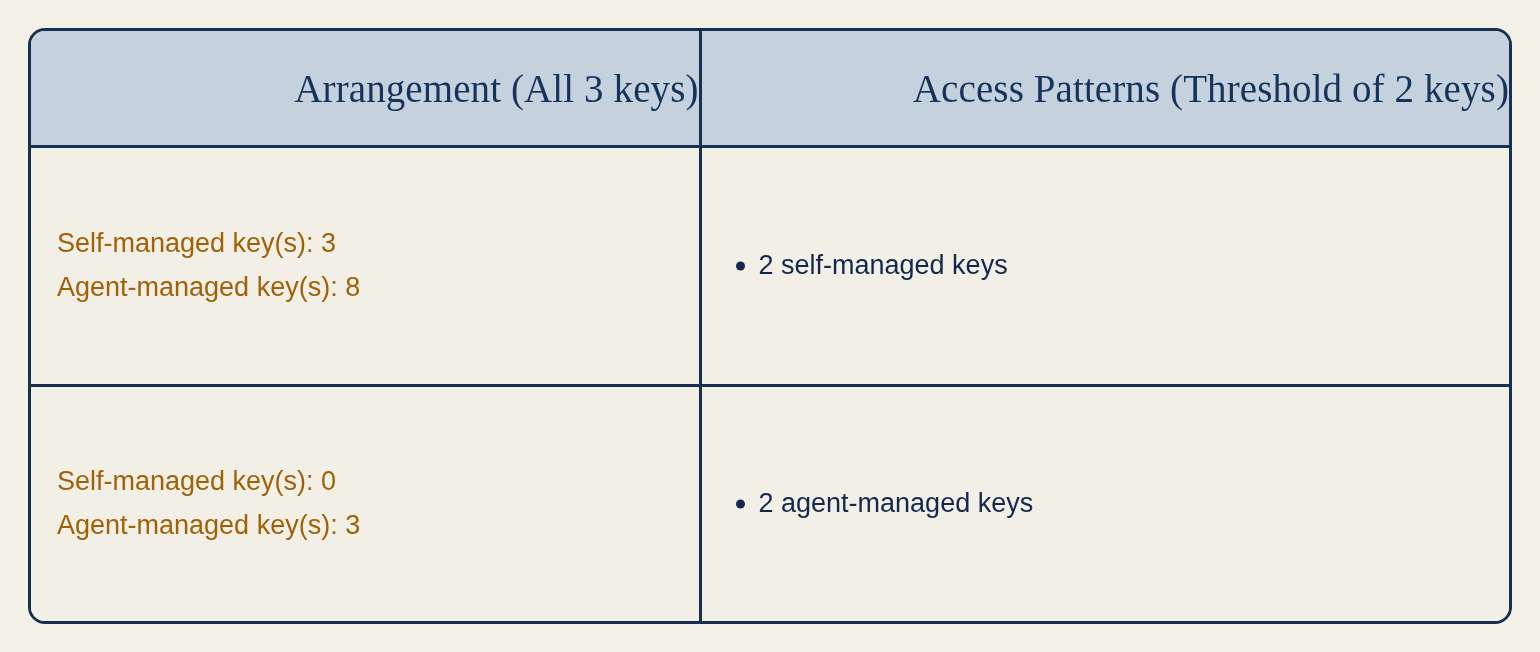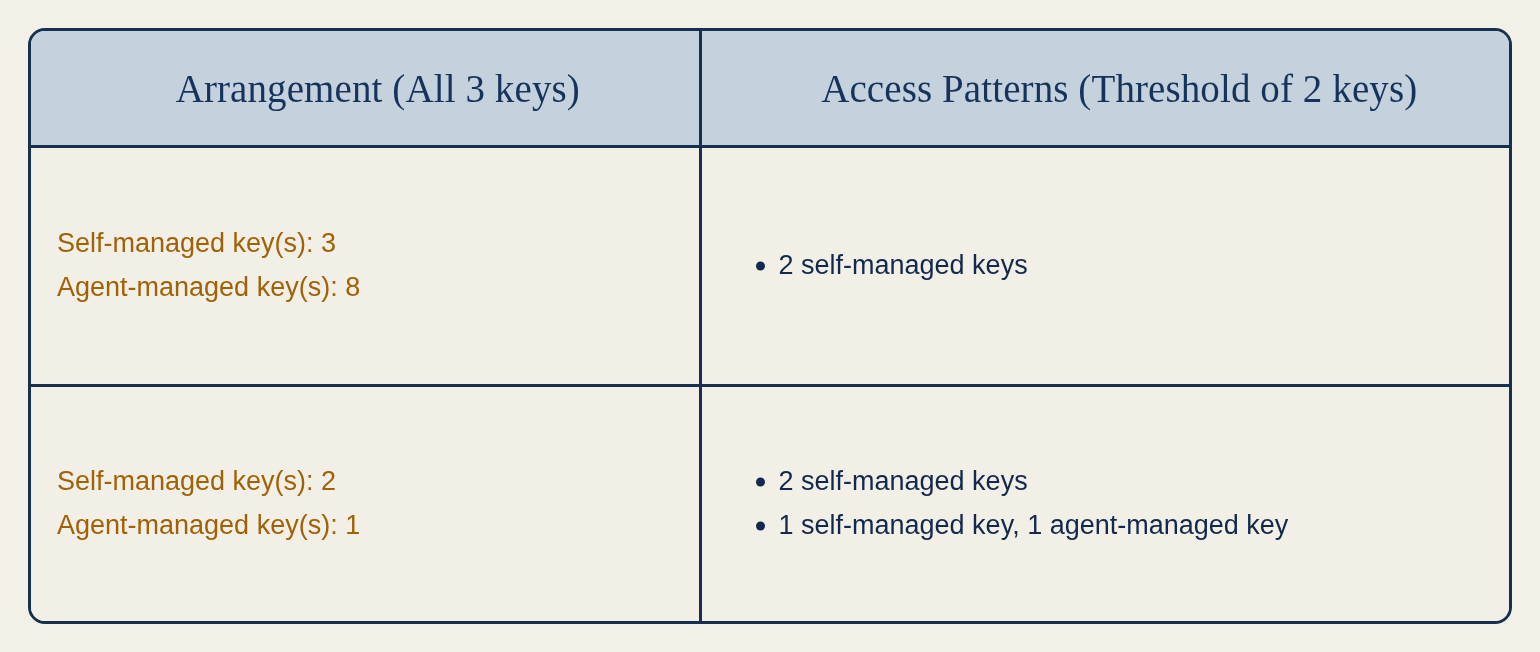--- a/index.html
+++ b/index.html
@@ -41,21 +41,21 @@
 
   table.keytable col.col-arrangement { width: 669px; }
   table.keytable col.col-access { width: 809px; }
 
   thead th {
     background: #c5d2dd;
     color: #16335c;
     font-family: "Liberation Serif", serif;
     font-weight: 400;
     font-size: 39px;
-    text-align: center;
+    text-align: right;
     padding: 0 0 0 26px;
     height: 114px;
     vertical-align: middle;
     border-bottom: 3px solid #16304f;
     letter-spacing: 0.1px;
   }
   thead th.th-access {
     border-left: 3px solid #16304f;
     padding-left: 28px;
   }
@@ -80,21 +80,21 @@
     font-size: 27px;
     line-height: 1.62;
     font-family: "Liberation Sans", sans-serif;
   }
   .arrangement-line {
     white-space: nowrap;
   }
 
   ul.access-list {
     margin: 0;
-    padding: 0 0 0 48px;
+    padding: 0 0 0 28px;
     list-style: none;
     color: #12284c;
     font-size: 27px;
     line-height: 1.62;
   }
   ul.access-list li {
     position: relative;
     padding-left: 29px;
     white-space: nowrap;
   }
@@ -135,33 +135,32 @@
               <div class="arrangement-line">Agent-managed key(s): 8</div>
             </div>
           </td>
           <td class="cell-access">
             <ul class="access-list">
               <li>2 self-managed keys</li>
             </ul>
           </td>
         </tr>
 
+
+
         <tr>
           <td class="cell-arrangement">
             <div class="arrangement-box">
-              <div class="arrangement-line">Self-managed key(s): 2</div>
-              <div class="arrangement-line">Agent-managed key(s): 1</div>
+              <div class="arrangement-line">Self-managed key(s): 0</div>
+              <div class="arrangement-line">Agent-managed key(s): 3</div>
             </div>
           </td>
           <td class="cell-access">
             <ul class="access-list">
-              <li>2 self-managed keys</li>
-              <li>1 self-managed key, 1 agent-managed key</li>
+              <li>2 agent-managed keys</li>
             </ul>
           </td>
         </tr>
-
-
 
       </tbody>
     </table>
   </div>
 </div>
 
 </body></html>

